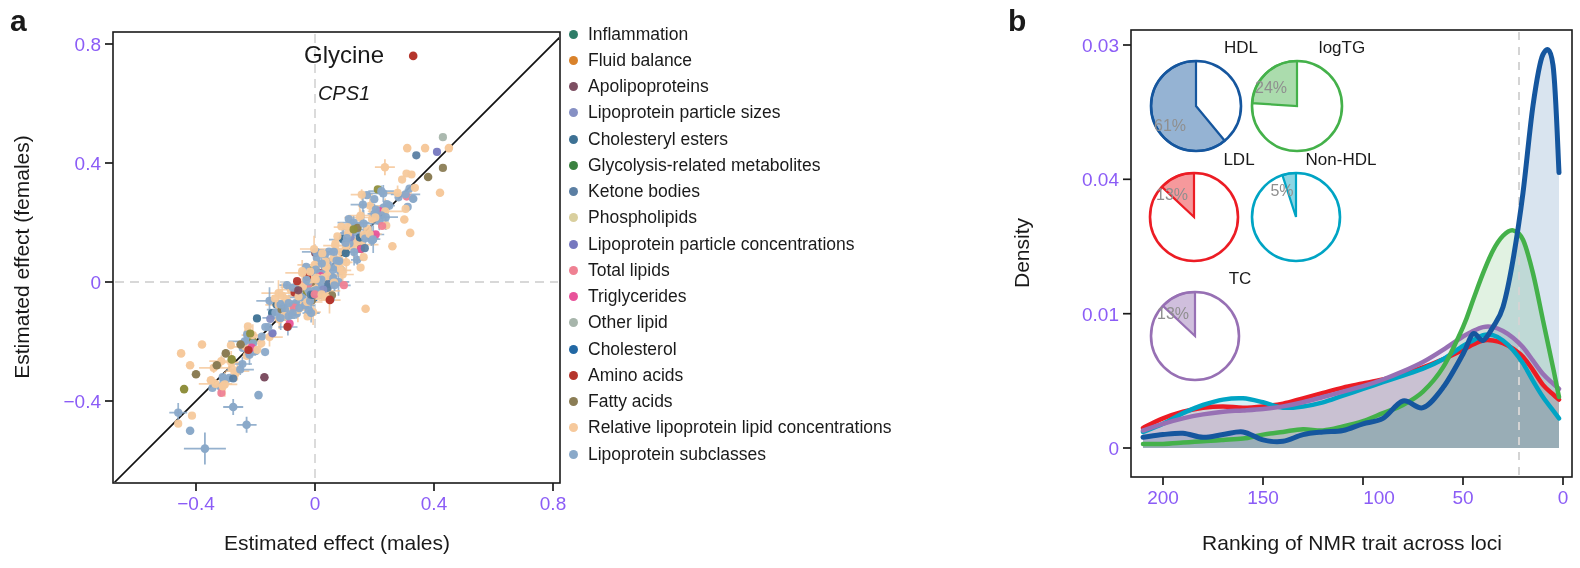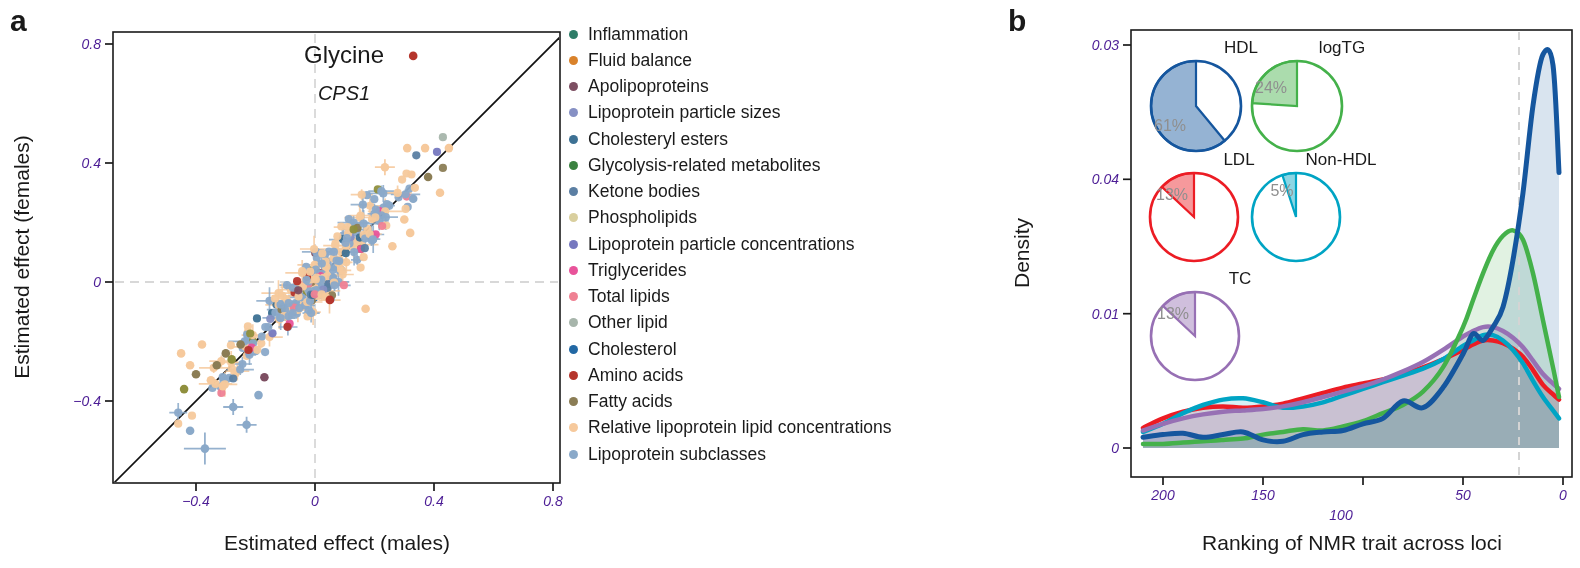--- a/index.html
+++ b/index.html
@@ -8,21 +8,21 @@
   #gfx{position:absolute;left:0;top:0;}
   .plabel{position:absolute;font-size:30px;font-weight:700;line-height:1;}
   .axlabel{position:absolute;font-size:21px;white-space:nowrap;transform:translate(-50%,-50%);}
   .axlabel.rot{transform:translate(-50%,-50%) rotate(-90deg);}
   .anno{position:absolute;white-space:nowrap;transform:translate(-50%,-50%);}
   #glycine-label{font-size:24px;}
   #cps1-label{font-size:20px;font-style:italic;}
   #legendA{position:absolute;left:569px;top:21px;width:430px;}
   .legend-item{display:flex;align-items:center;height:26.25px;font-size:17.5px;white-space:nowrap;}
   .legend-dot{width:9px;height:9px;border-radius:50%;margin-right:10px;flex:0 0 9px;}
-  .ticklabel{position:absolute;font-size:14px;line-height:1;color:#4c1d95;font-style:italic;}
+  .ticklabel{position:absolute;font-size:19px;line-height:1;color:#8b5cf6;}
   .xtick{transform:translateX(-50%);}
   .ytick{text-align:right;transform:translateY(-50%);}
   .pietitle{position:absolute;font-size:17px;transform:translate(-50%,-50%);white-space:nowrap;margin-left:45px;}
   .piepct{position:absolute;font-size:16px;color:#8f8f8f;transform:translate(-50%,-50%);}
 </style>
 </head>
 <body>
 
 <div id="fig">
   <svg id="gfx" width="1580" height="568">
@@ -577,26 +577,26 @@
       </div>
       <div class="legend-item">
         <span class="legend-dot" style="background: rgb(217, 207, 158);"></span>
         <span>Phospholipids</span>
       </div>
       <div class="legend-item">
         <span class="legend-dot" style="background: rgb(118, 120, 191);"></span>
         <span>Lipoprotein particle concentrations</span>
       </div>
       <div class="legend-item">
+        <span class="legend-dot" style="background: rgb(239, 129, 147);"></span>
+        <span>Total lipids</span>
+      </div>
+      <div class="legend-item">
         <span class="legend-dot" style="background: rgb(232, 83, 154);"></span>
         <span>Triglycerides</span>
-      </div>
-      <div class="legend-item">
-        <span class="legend-dot" style="background: rgb(239, 129, 147);"></span>
-        <span>Total lipids</span>
       </div>
       <div class="legend-item">
         <span class="legend-dot" style="background: rgb(167, 181, 171);"></span>
         <span>Other lipid</span>
       </div>
       <div class="legend-item">
         <span class="legend-dot" style="background: rgb(34, 104, 164);"></span>
         <span>Cholesterol</span>
       </div>
       <div class="legend-item">
@@ -620,21 +620,21 @@
       <div class="ticklabel xtick" style="left: 196px; top: 494px;">−0.4</div>
       <div class="ticklabel xtick" style="left: 315px; top: 494px;">0</div>
       <div class="ticklabel xtick" style="left: 434px; top: 494px;">0.4</div>
       <div class="ticklabel xtick" style="left: 553px; top: 494px;">0.8</div>
       <div class="ticklabel ytick" style="left: 31px; top: 44px; width: 70px;">0.8</div>
       <div class="ticklabel ytick" style="left: 31px; top: 163px; width: 70px;">0.4</div>
       <div class="ticklabel ytick" style="left: 31px; top: 282px; width: 70px;">0</div>
       <div class="ticklabel ytick" style="left: 31px; top: 401px; width: 70px;">−0.4</div>
       <div class="ticklabel xtick" style="left: 1163px; top: 488px;">200</div>
       <div class="ticklabel xtick" style="left: 1263px; top: 488px;">150</div>
-      <div class="ticklabel xtick" style="left: 1341px; top: 488px; margin-top: 20px;">100</div>
+      <div class="ticklabel xtick" style="left: 1379px; top: 488px;">100</div>
       <div class="ticklabel xtick" style="left: 1463px; top: 488px;">50</div>
       <div class="ticklabel xtick" style="left: 1563px; top: 488px;">0</div>
       <div class="ticklabel ytick" style="left: 1039px; top: 45px; width: 80px;">0.03</div>
       <div class="ticklabel ytick" style="left: 1039px; top: 179.3px; width: 80px;">0.04</div>
       <div class="ticklabel ytick" style="left: 1039px; top: 313.7px; width: 80px;">0.01</div>
       <div class="ticklabel ytick" style="left: 1039px; top: 448px; width: 80px;">0</div>
     </div>
   <div id="pie-label-layer">
       <div class="pietitle" style="left: 1196px; top: 48px;">HDL</div>
       <div class="piepct" style="left: 1170px; top: 126px;">61%</div>

